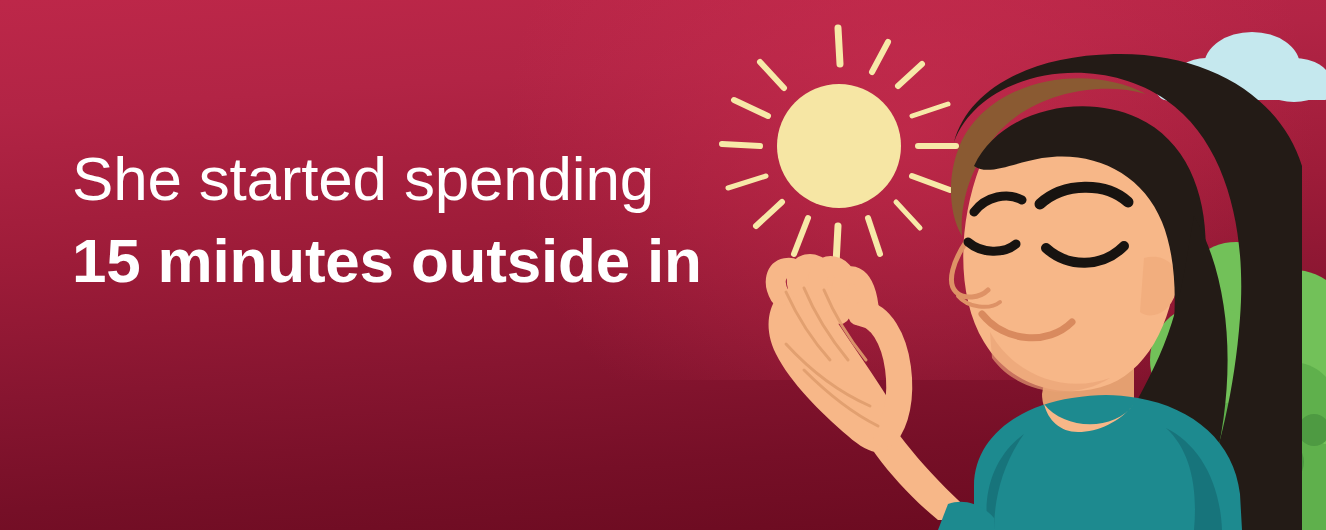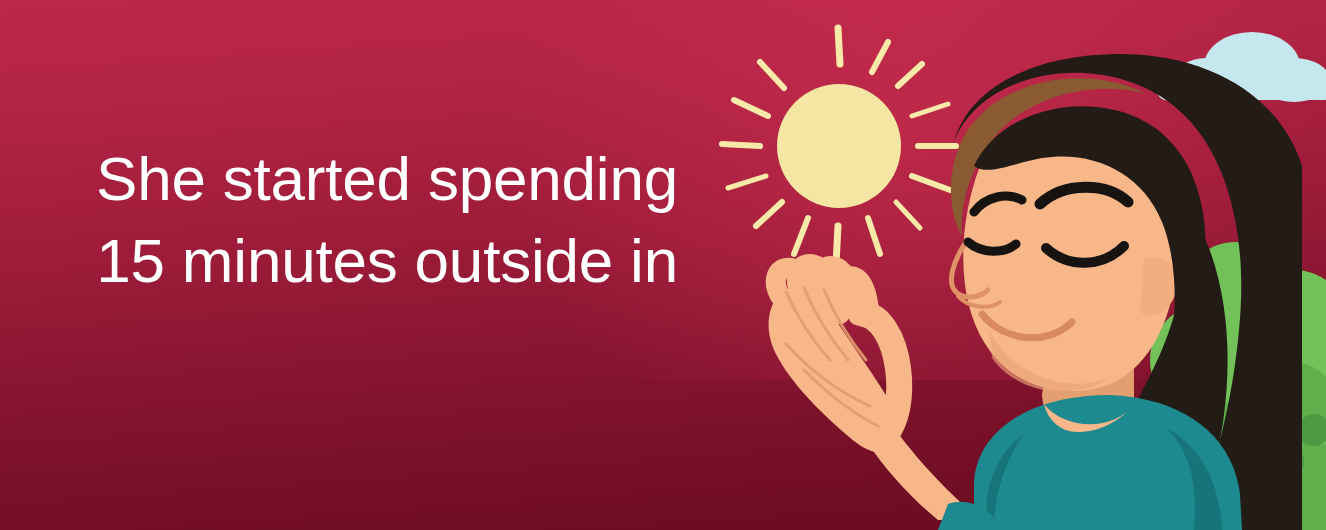--- a/index.html
+++ b/index.html
@@ -13,27 +13,27 @@
   }
   
   .glow{
     position:absolute; left:500px; top:-240px; width:820px; height:620px;
     background:radial-gradient(ellipse at 50% 60%, rgba(208,48,82,.55) 0%, rgba(190,40,70,0) 70%);
     pointer-events:none;
   }
 
   
   .headline{
-    position:absolute; left:96px; top:138px;
+    position:absolute; left:72px; top:138px;
     color:#ffffff;
     letter-spacing:-.2px;
   }
   .hl-line{ display:block; white-space:nowrap; }
   .hl-1{ font-size:62px; font-weight:400; line-height:82px; }
-  .hl-2, .hl-3{ font-size:62px; font-weight:400; line-height:81px;text-align:right; }
+  .hl-2, .hl-3{ font-size:62px; font-weight:700; line-height:81px; }
 
   
   .cloud{ position:absolute; left:1152px; top:22px; }
 
   
   .sun{ position:absolute; left:712px; top:20px; }
 
   
   .bush{ position:absolute; right:0; bottom:0; }
 

